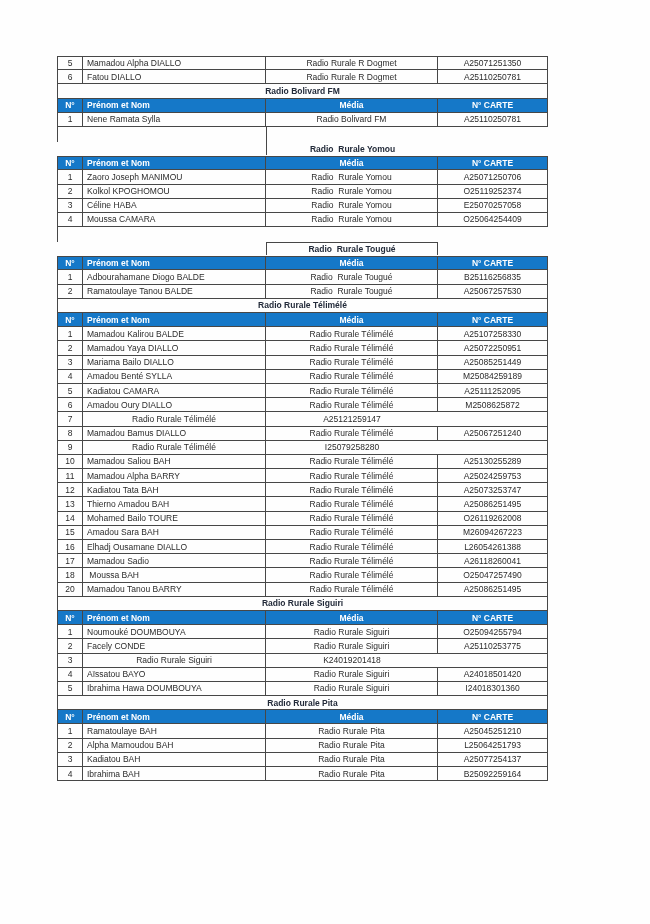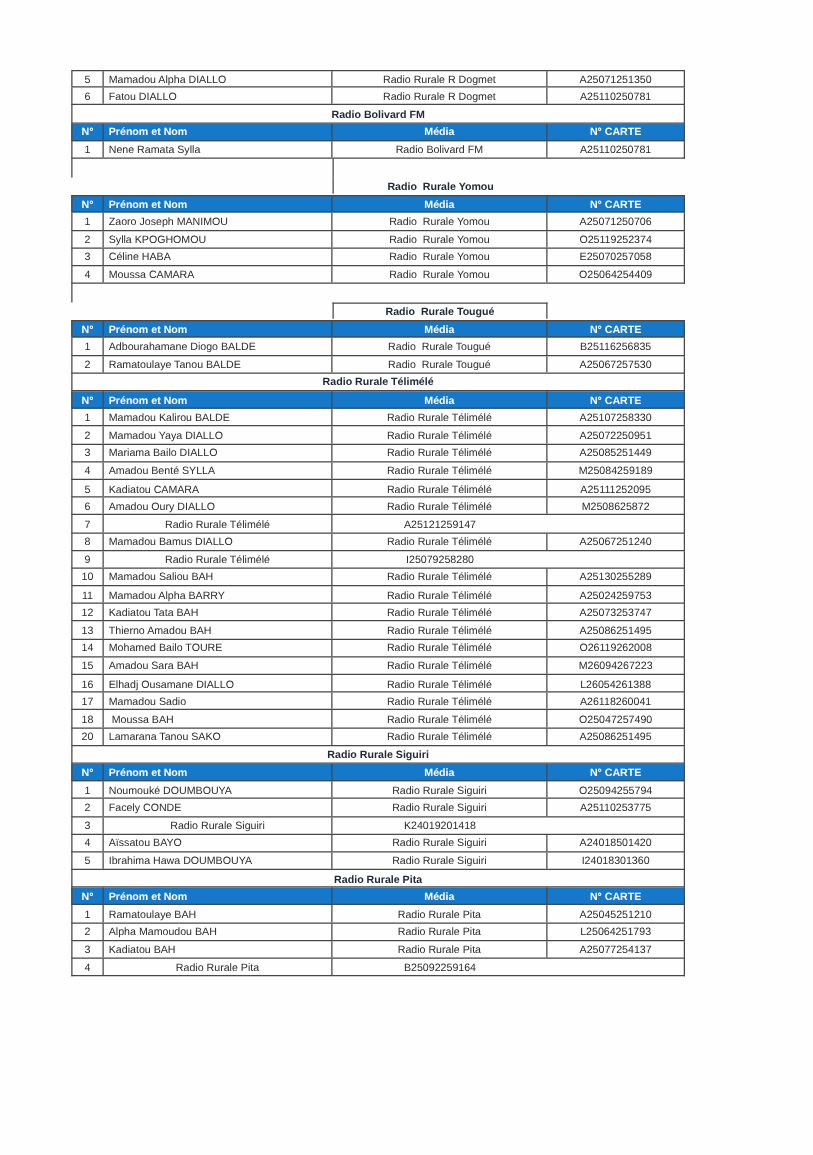--- a/index.html
+++ b/index.html
@@ -115,21 +115,21 @@
         <div class="cell c-carte">N° CARTE</div>
       </div>
       <div class="row data-row">
         <div class="cell c-num">1</div>
         <div class="cell c-name">Zaoro Joseph MANIMOU</div>
         <div class="cell c-media">Radio  Rurale Yomou</div>
         <div class="cell c-carte">A25071250706</div>
       </div>
       <div class="row data-row">
         <div class="cell c-num">2</div>
-        <div class="cell c-name">Sylla KPOGHOMOU</div>
+        <div class="cell c-name">Kolkol KPOGHOMOU</div>
         <div class="cell c-media">Radio  Rurale Yomou</div>
         <div class="cell c-carte">O25119252374</div>
       </div>
       <div class="row data-row">
         <div class="cell c-num">3</div>
         <div class="cell c-name">Céline HABA</div>
         <div class="cell c-media">Radio  Rurale Yomou</div>
         <div class="cell c-carte">E25070257058</div>
       </div>
       <div class="row data-row">
@@ -270,21 +270,21 @@
         <div class="cell c-carte">A26118260041</div>
       </div>
       <div class="row data-row">
         <div class="cell c-num">18</div>
         <div class="cell c-name"> Moussa BAH</div>
         <div class="cell c-media">Radio Rurale Télimélé</div>
         <div class="cell c-carte">O25047257490</div>
       </div>
       <div class="row data-row">
         <div class="cell c-num">20</div>
-        <div class="cell c-name">Lamarana Tanou SAKO</div>
+        <div class="cell c-name">Mamadou Tanou BARRY</div>
         <div class="cell c-media">Radio Rurale Télimélé</div>
         <div class="cell c-carte">A25086251495</div>
       </div>
       <div class="row title-row full">
         <div class="title-text">Radio Rurale Siguiri</div>
       </div>
       <div class="row header-row">
         <div class="cell c-num">N°</div>
         <div class="cell c-name">Prénom et Nom</div>
         <div class="cell c-media">Média</div>
@@ -341,17 +341,18 @@
         <div class="cell c-carte">L25064251793</div>
       </div>
       <div class="row data-row">
         <div class="cell c-num">3</div>
         <div class="cell c-name">Kadiatou BAH</div>
         <div class="cell c-media">Radio Rurale Pita</div>
         <div class="cell c-carte">A25077254137</div>
       </div>
       <div class="row data-row">
         <div class="cell c-num">4</div>
+        <div class="cell c-name">Ibrahima BAH</div>
         <div class="cell c-media">Radio Rurale Pita</div>
         <div class="cell c-carte">B25092259164</div>
       </div>
     </div>
 </div>
 
 </body></html>

